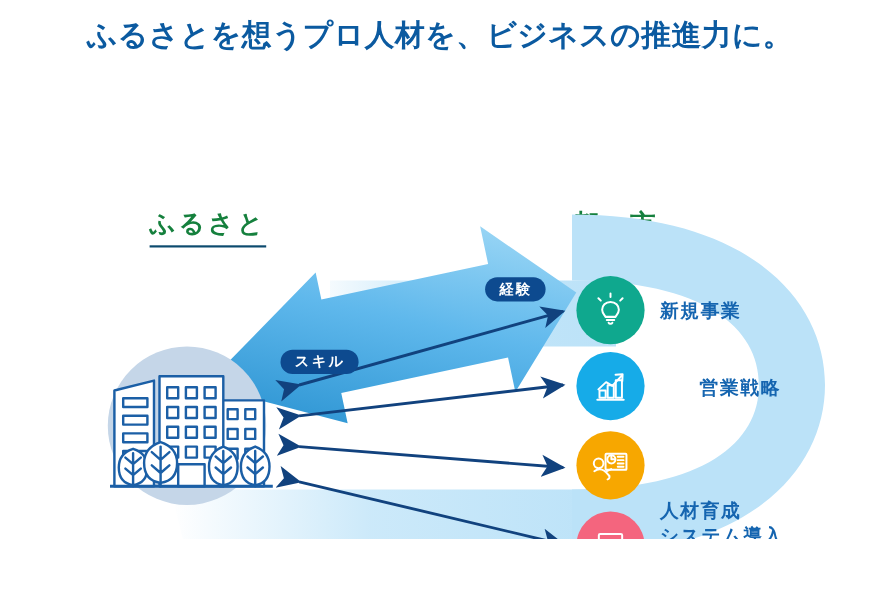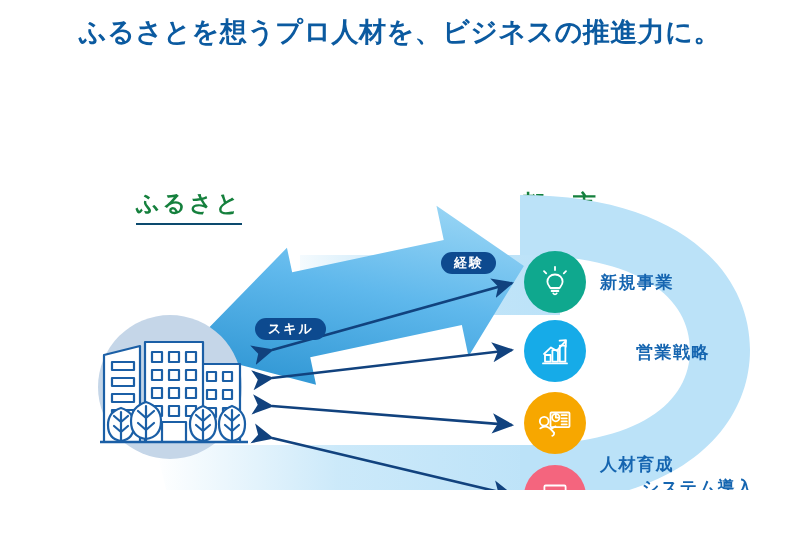--- a/index.html
+++ b/index.html
@@ -305,16 +305,16 @@
 
   <div class="icon-circle" style="left:524px; top:465px; background:#F4657E;">
     <svg width="36" height="32" viewBox="0 0 36 32">
       <g stroke="#ffffff" stroke-width="1.8" fill="none" stroke-linecap="round" stroke-linejoin="round">
         <rect x="7.4" y="5.5" width="21.2" height="15.2" rx="1.2"></rect>
         <path d="M4.2 25.8 L8.6 20.7 L27.4 20.7 L31.8 25.8 Z"></path>
         <path d="M15 23.2 L21 23.2"></path>
       </g>
     </svg>
   </div>
-  <div class="icon-label" style="left:600px; top:476px;margin-left:42px;">システム導入</div>
+  <div class="icon-label" style="left:600px; top:476px;">システム導入</div>
 
 
 </div>
 
 </body></html>

